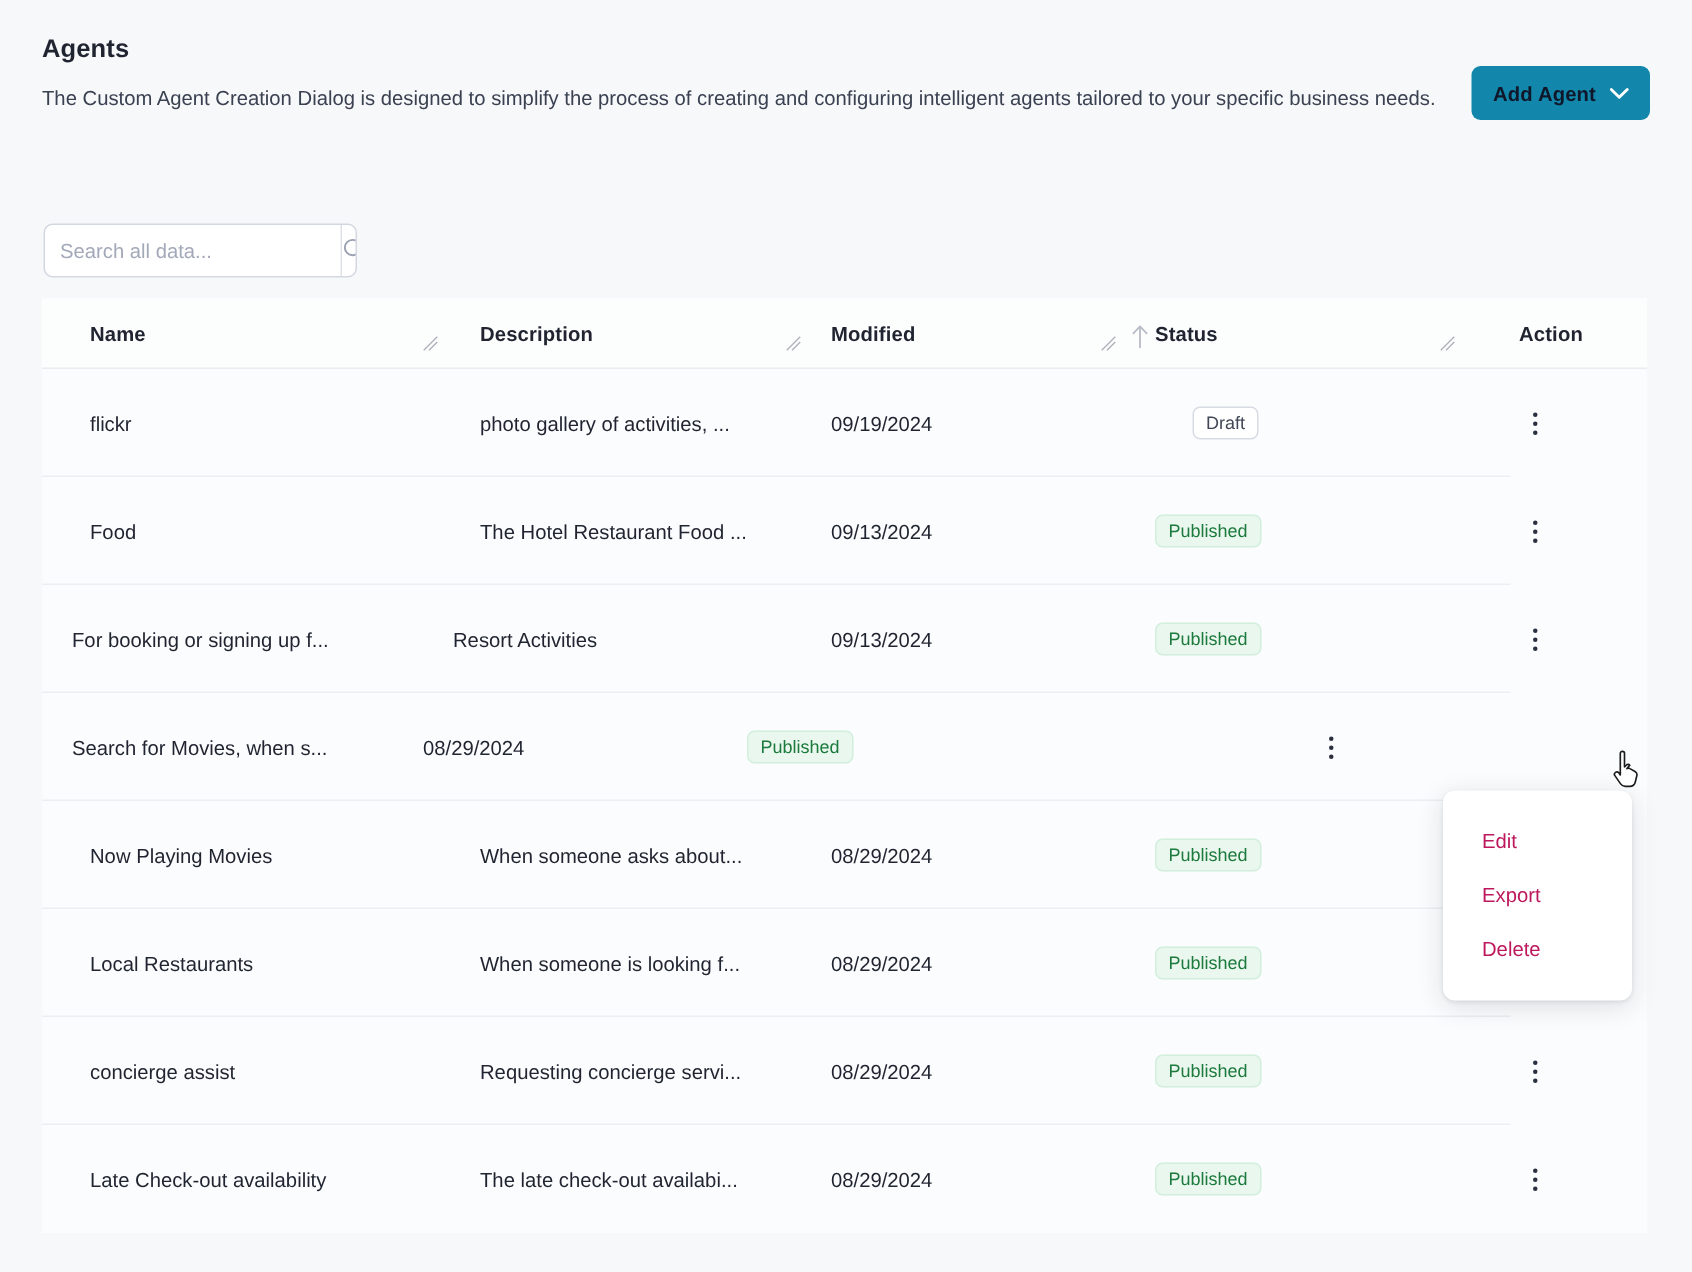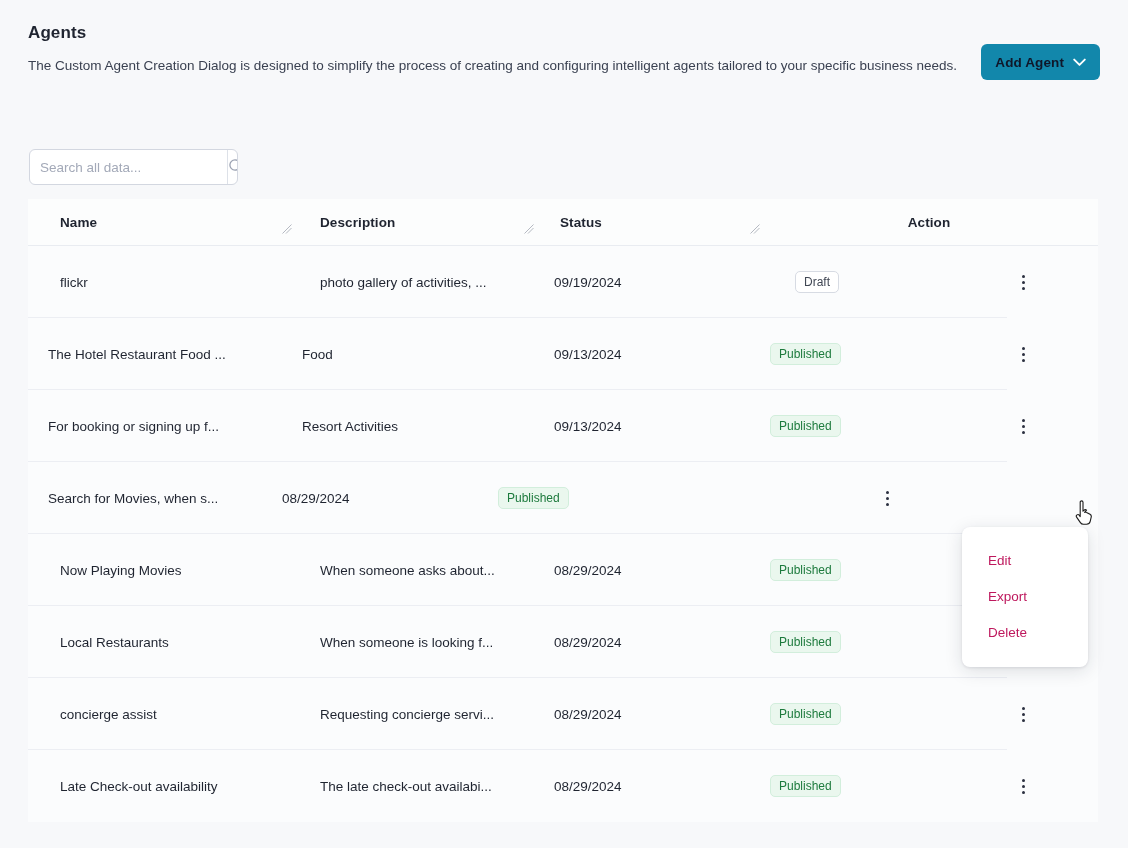--- a/index.html
+++ b/index.html
@@ -301,20 +301,34 @@
 
     <div class="th col-desc">
       <span class="label">Description</span>
       <span class="resize-handle">
         <svg width="10" height="10" viewBox="0 0 10 10">
           <path d="M0.5 9.5 L9.5 0.5 M4 9.5 L9.5 4" stroke="#6d7484" stroke-width="0.9"></path>
         </svg>
       </span>
     </div>
 
+    <div class="th col-mod">
+      <span class="label">Modified</span>
+      <span class="resize-handle">
+        <svg width="10" height="10" viewBox="0 0 10 10">
+          <path d="M0.5 9.5 L9.5 0.5 M4 9.5 L9.5 4" stroke="#6d7484" stroke-width="0.9"></path>
+        </svg>
+      </span>
+      <span class="sort-arrow">
+        <svg width="12" height="17" viewBox="0 0 12 17" fill="none">
+          <path d="M6 16 L6 2" stroke="#8b91a1" stroke-width="1.2"></path>
+          <path d="M1.6 6.2 L6 1.6 L10.4 6.2" stroke="#8b91a1" stroke-width="1.2" stroke-linecap="round" stroke-linejoin="round"></path>
+        </svg>
+      </span>
+    </div>
 
     <div class="th col-status">
       <span class="label">Status</span>
       <span class="resize-handle">
         <svg width="10" height="10" viewBox="0 0 10 10">
           <path d="M0.5 9.5 L9.5 0.5 M4 9.5 L9.5 4" stroke="#6d7484" stroke-width="0.9"></path>
         </svg>
       </span>
     </div>
 
@@ -334,22 +348,22 @@
         <div class="td col-action">
           <button class="kebab-btn">
             <span></span>
             <span></span>
             <span></span>
           </button>
         </div>
         <div class="sep"></div>
       </div>
       <div class="trow">
+        <div class="td name-cell col-name">Food</div>
         <div class="td desc-cell col-desc">The Hotel Restaurant Food ...</div>
-        <div class="td name-cell col-name">Food</div>
         <div class="td mod-cell col-mod">09/13/2024</div>
         <div class="td col-status">
           <span class="badge published">Published</span>
         </div>
         <div class="td col-action">
           <button class="kebab-btn">
             <span></span>
             <span></span>
             <span></span>
           </button>

